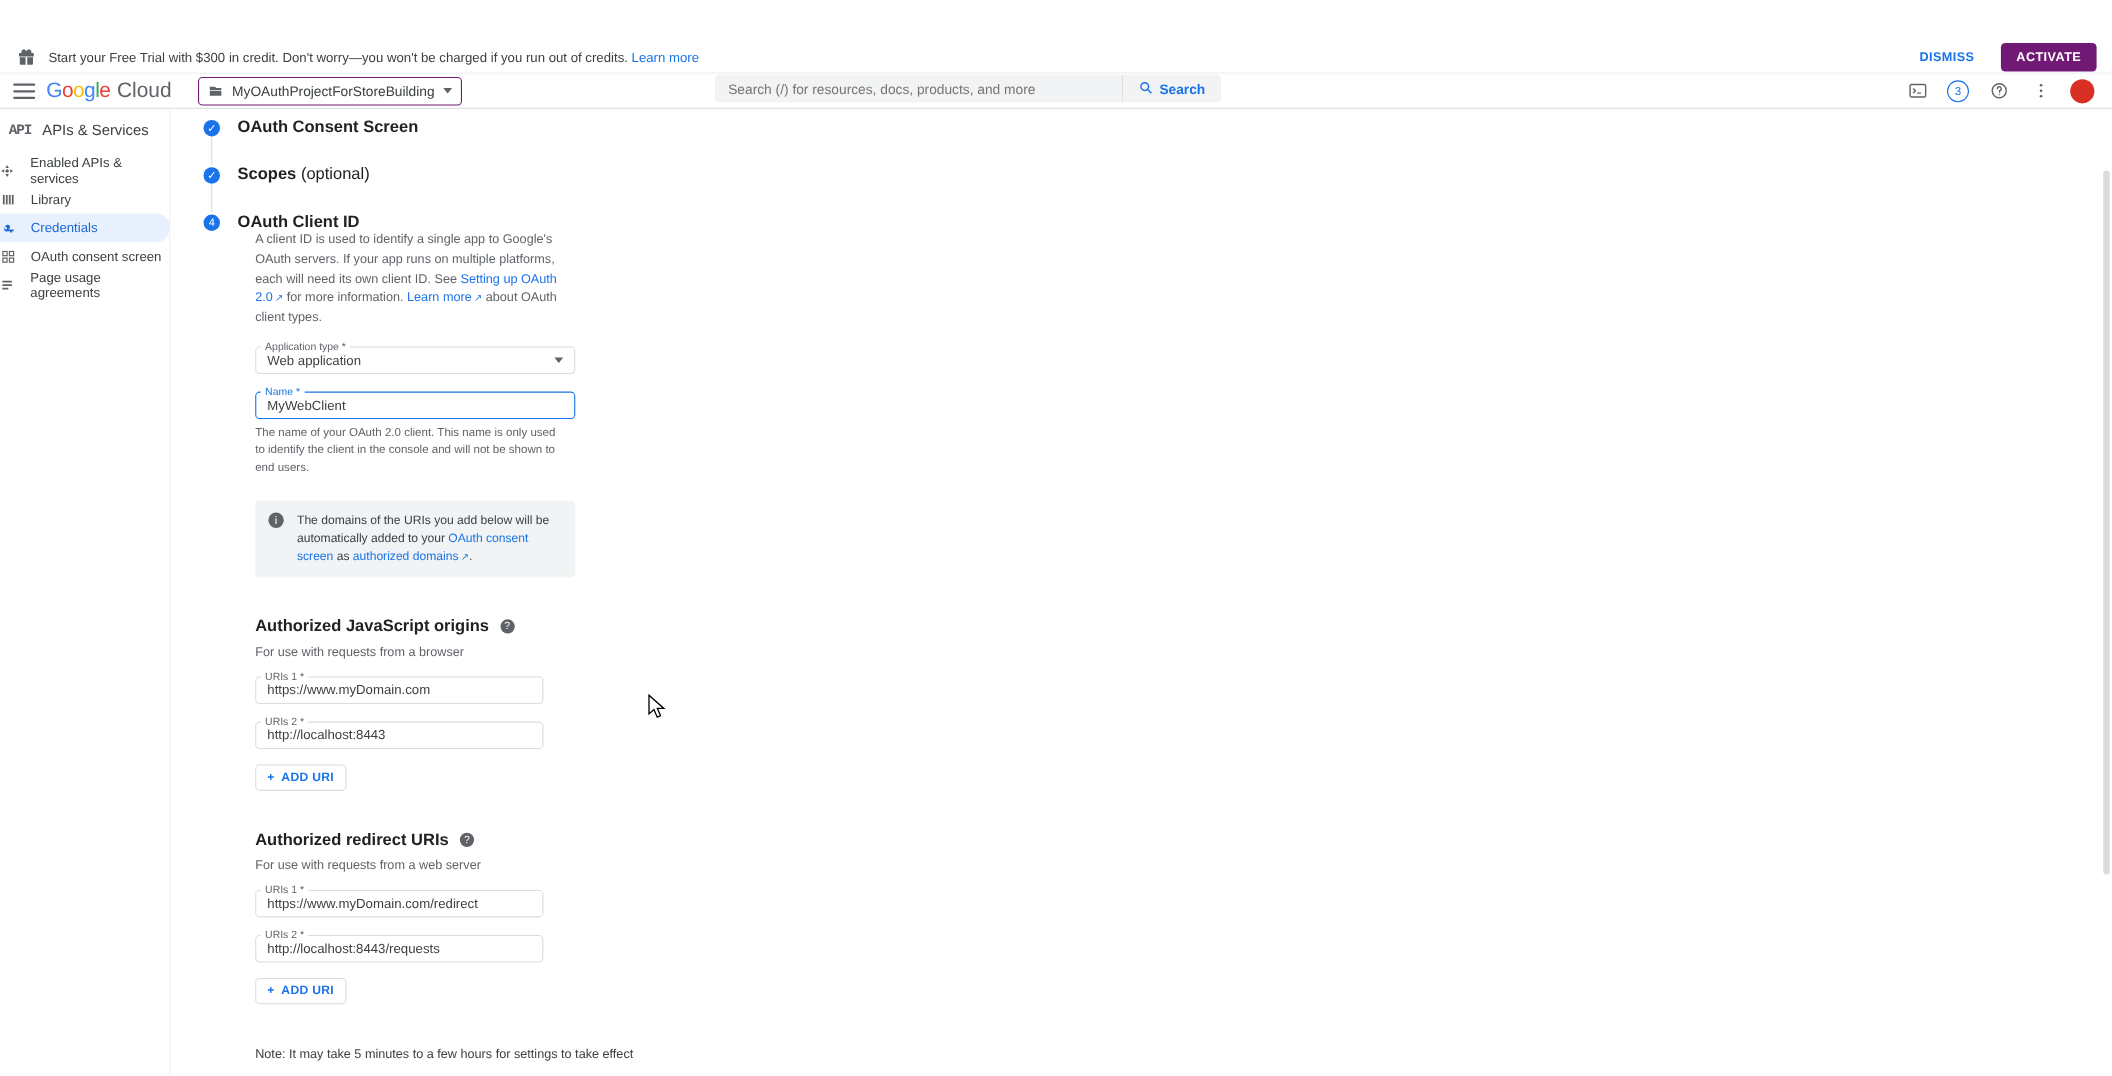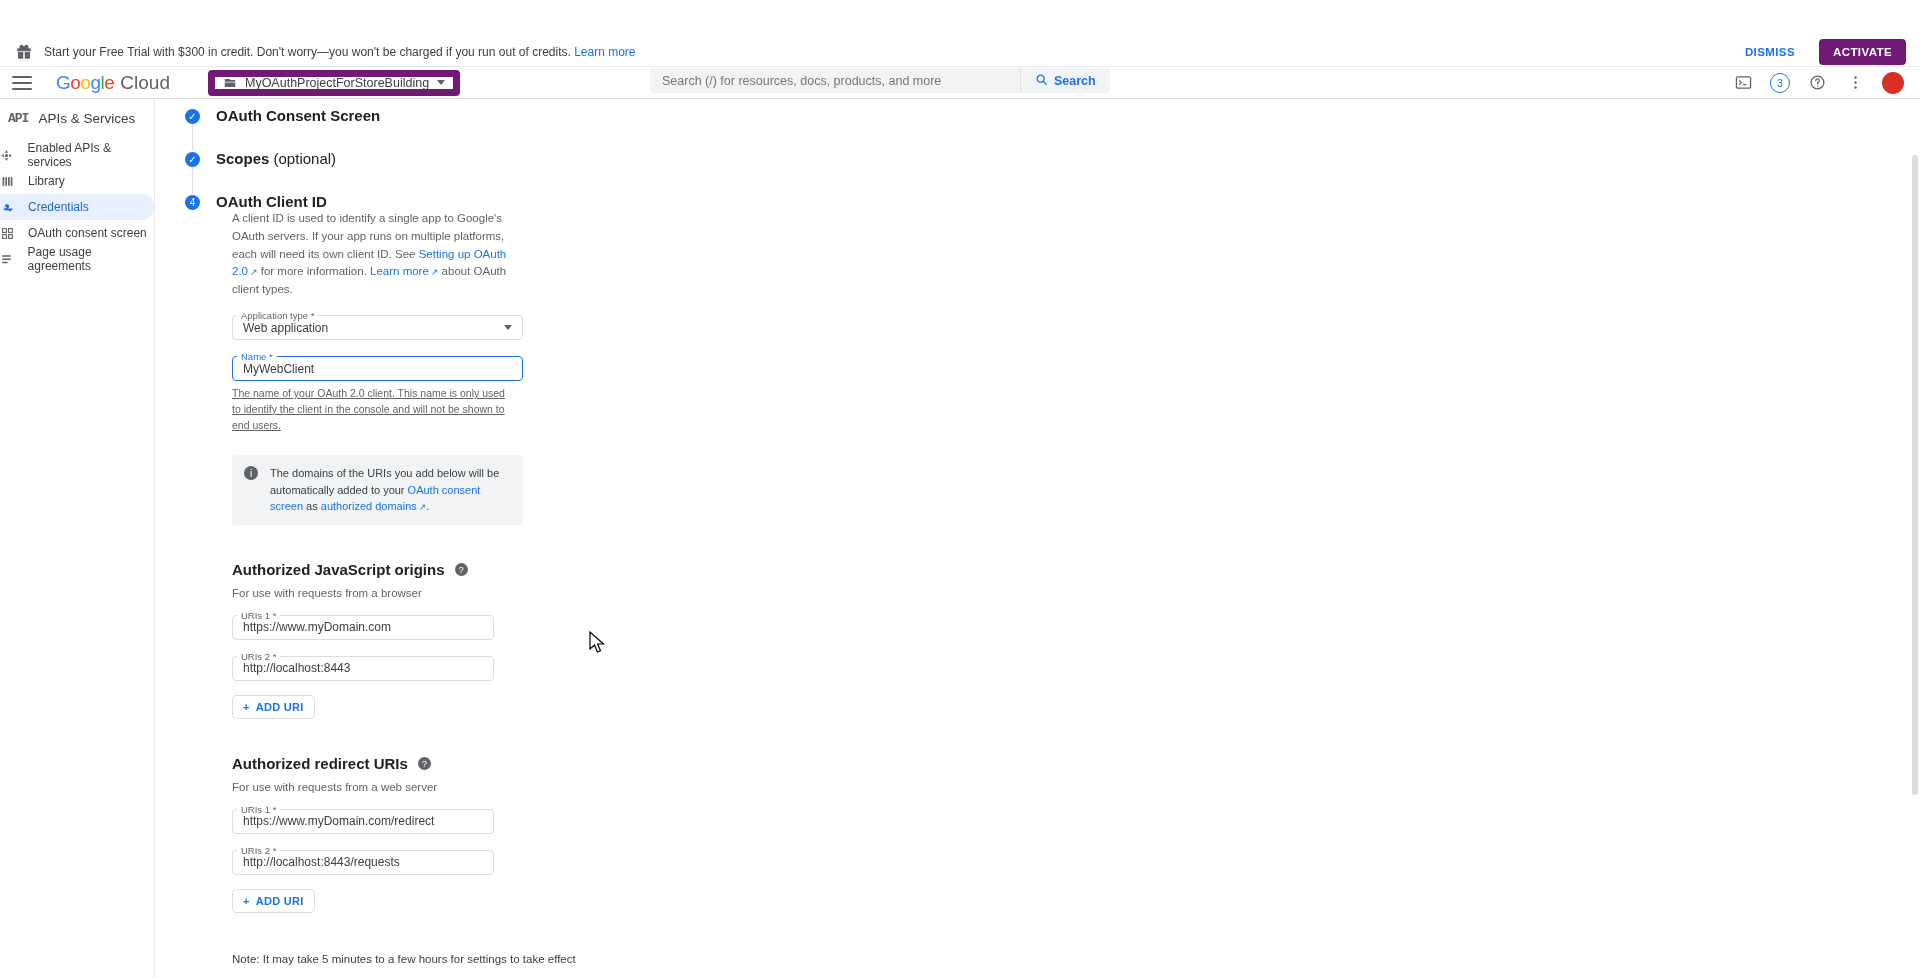--- a/index.html
+++ b/index.html
@@ -28,31 +28,31 @@
     background:none; border:none; cursor:pointer; padding:4px 6px;
   }
   .btn-activate{
     font-size:11.5px; font-weight:bold; color:#fff; letter-spacing:.4px;
     background:#701a75; border:none; border-radius:4px; padding:7px 14px; cursor:pointer;
   }
 
   
   .topbar{
     height:32px; background:#fff; border-bottom:1px solid #dadce0;
-    display:flex; align-items:center; padding:0 10px; gap:16px; position:relative;
+    display:flex; align-items:center; padding:0 10px; gap:2px; position:relative;
   }
   .hamburger{ width:24px; height:24px; display:flex; flex-direction:column; justify-content:center; gap:4px; cursor:pointer; padding:0 2px;}
   .hamburger span{ display:block; height:2px; background:#5f6368; border-radius:1px; }
   .gcloud-logo{ display:flex; align-items:baseline; gap:6px; margin-left:6px; }
   .g-word{ font-size:19px; letter-spacing:-.5px; font-family:"Liberation Sans", sans-serif; }
   .g-word .b{color:#4285f4;} .g-word .r{color:#ea4335;} .g-word .y{color:#fbbc05;} .g-word .g{color:#34a853;}
   .cloud-word{ font-size:19px; color:#5f6368; }
   .project-chip{
     margin-left:22px; display:flex; align-items:center; gap:8px;
-    border:7px solid #701a75; border-radius:4px; height:26px; padding:0 8px; cursor:pointer;
+    border:1px solid #701a75; border-radius:4px; height:26px; padding:0 8px; cursor:pointer;
     background:#fff;
   }
   .project-chip .proj-ico{ color:#5f6368; display:flex; }
   .project-chip .proj-name{ font-size:12.5px; color:#3c4043; }
   .caret{ width:0;height:0;border-left:4px solid transparent;border-right:4px solid transparent;border-top:5px solid #5f6368; }
 
   .search-wrap{ position:absolute; left:650px; top:1px; display:flex; align-items:center; }
   .search-box{
     width:370px; height:25px; background:#f1f3f4; border:none; border-radius:4px 0 0 4px;
     padding:0 12px; font-size:12.5px; color:#5f6368; font-family:"Liberation Sans", sans-serif;
@@ -116,21 +116,21 @@
   .field.select{ width:291px; }
   .field.name{ width:291px; border-color:#1a73e8; }
   .field.uri{ width:262px; }
   .field .lbl{
     position:absolute; top:-6px; left:4px; background:#fff; padding:0 4px;
     font-size:9.5px; color:#5f6368;
   }
   .field.name .lbl{ color:#1a73e8; }
   .field .val{ font-size:12px; color:#3c4043; }
   .field .arrow{ margin-left:auto; width:0;height:0;border-left:4px solid transparent;border-right:4px solid transparent;border-top:5px solid #5f6368; }
-  .helper{ font-size:10.5px; color:#5f6368; line-height:1.5; margin-top:5px; max-width:278px;text-decoration:underline; }
+  .helper{ font-size:10.5px; color:#5f6368; line-height:1.5; margin-top:5px; max-width:278px; }
 
   .infobox{
     margin-top:22px; width:291px; background:#f1f3f4; border-radius:4px;
     display:flex; gap:12px; padding:10px 12px; align-items:flex-start;
   }
   .infobox .i-ico{ width:14px;height:14px;border-radius:50%;background:#5f6368;color:#fff;
     display:flex;align-items:center;justify-content:center;font-size:10px;flex:0 0 14px; margin-top:1px;}
   .infobox .i-txt{ font-size:11px; color:#3c4043; line-height:1.5; }
   .infobox .i-txt a{ color:#1a73e8; text-decoration:none; }
 

